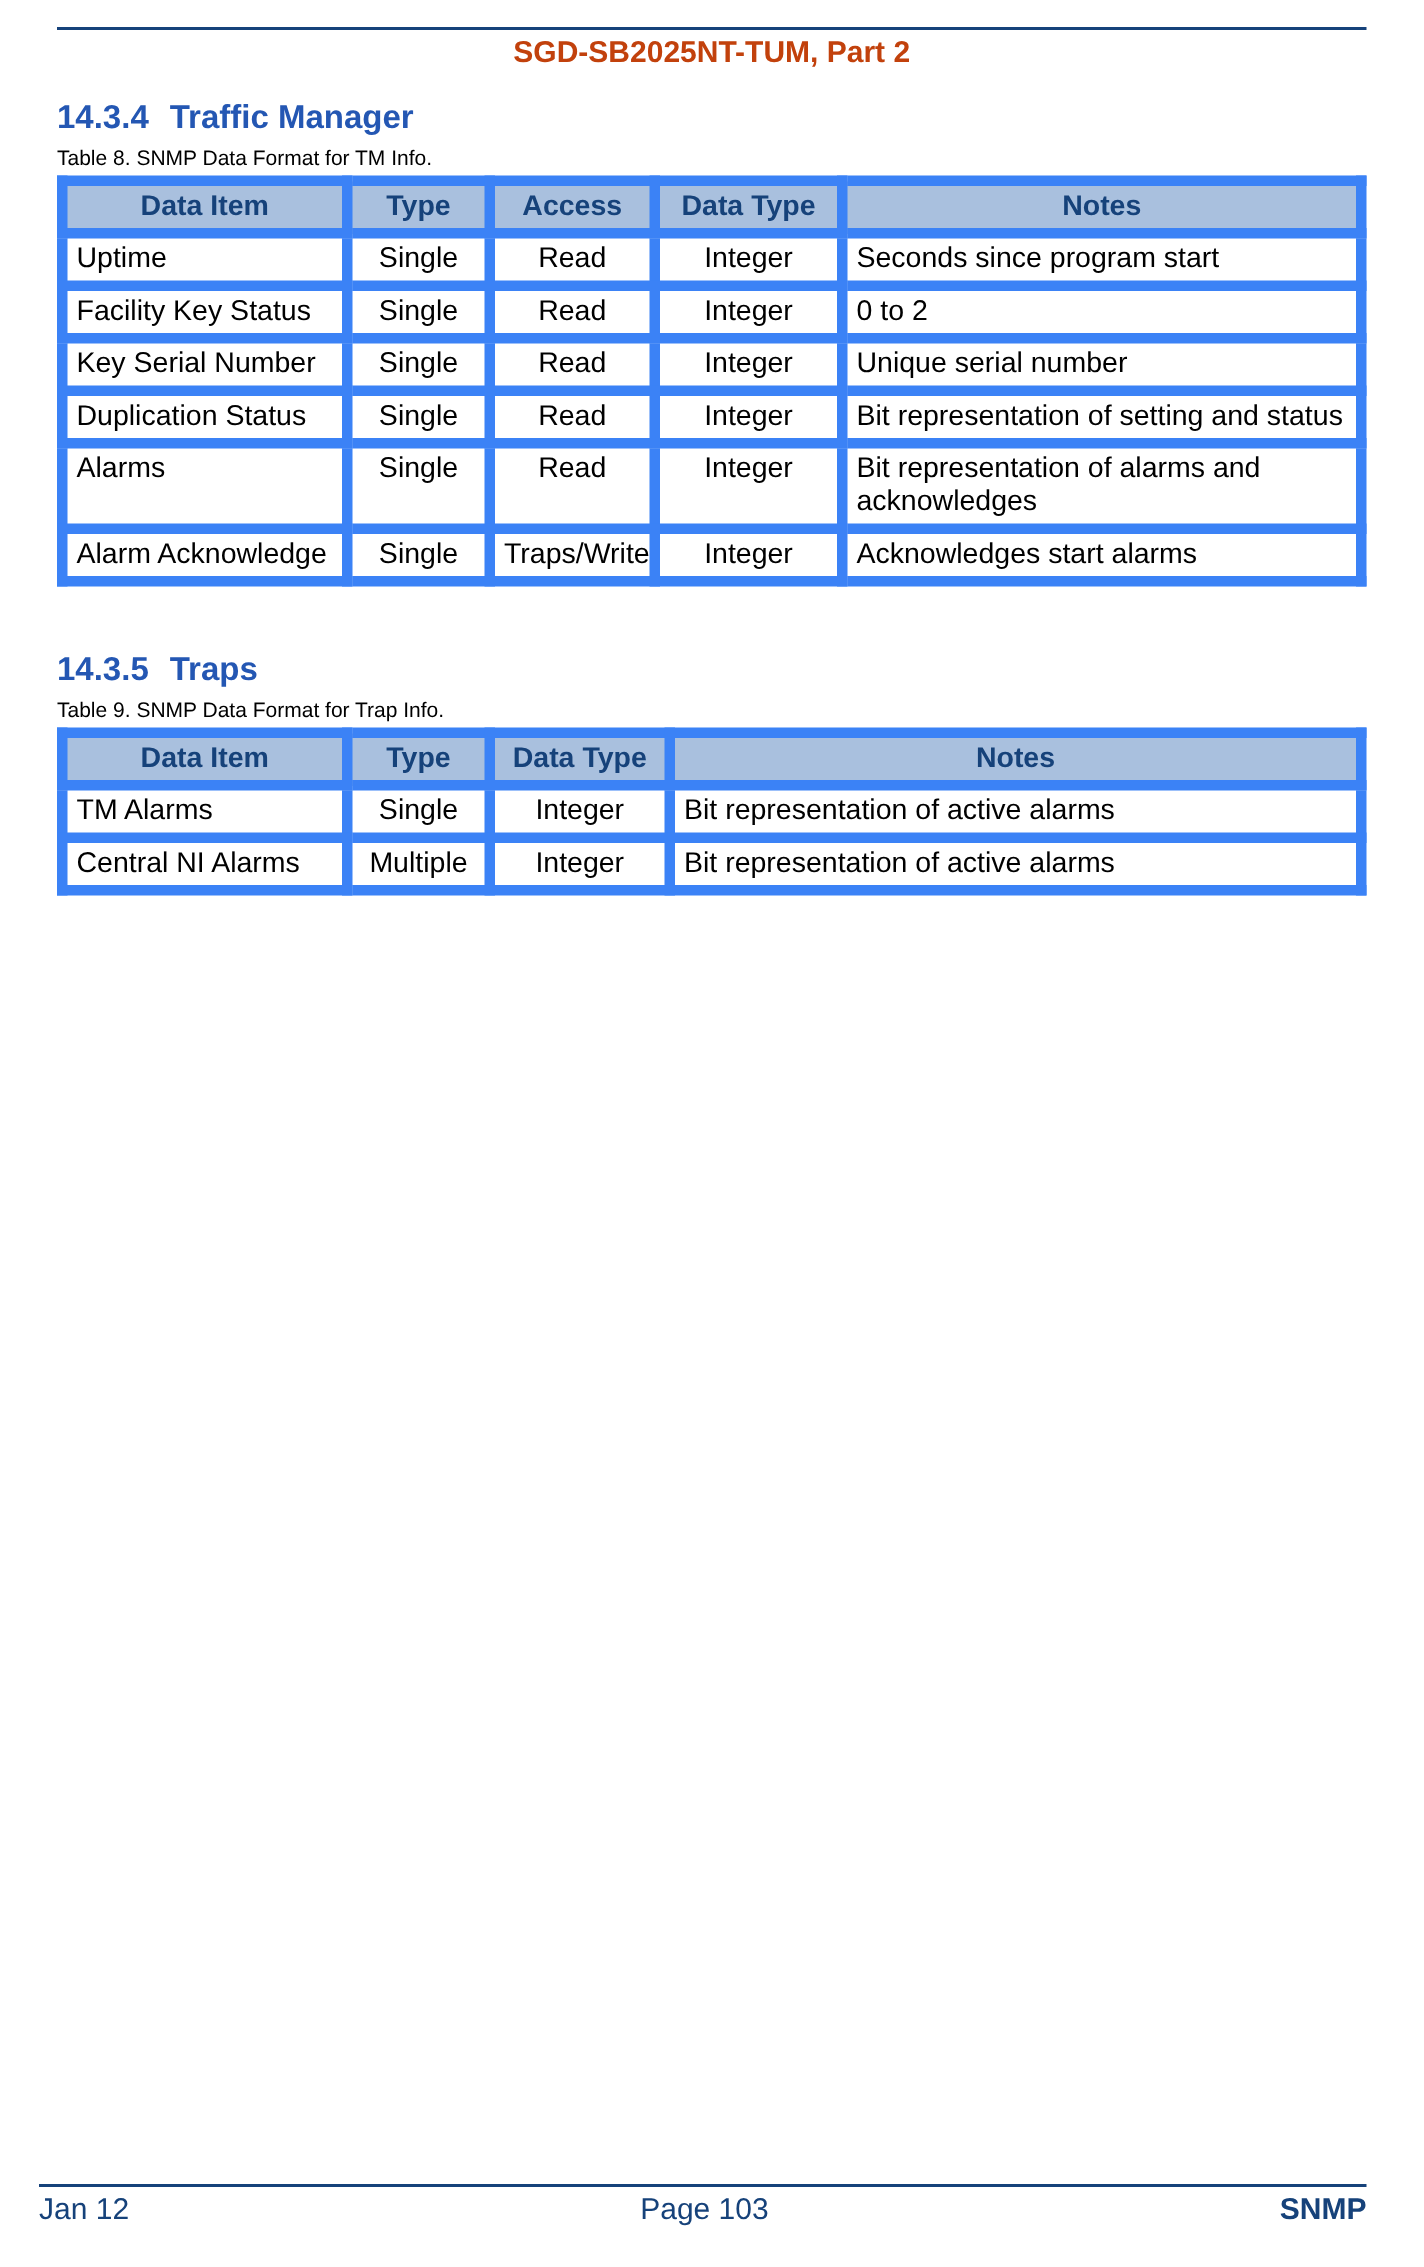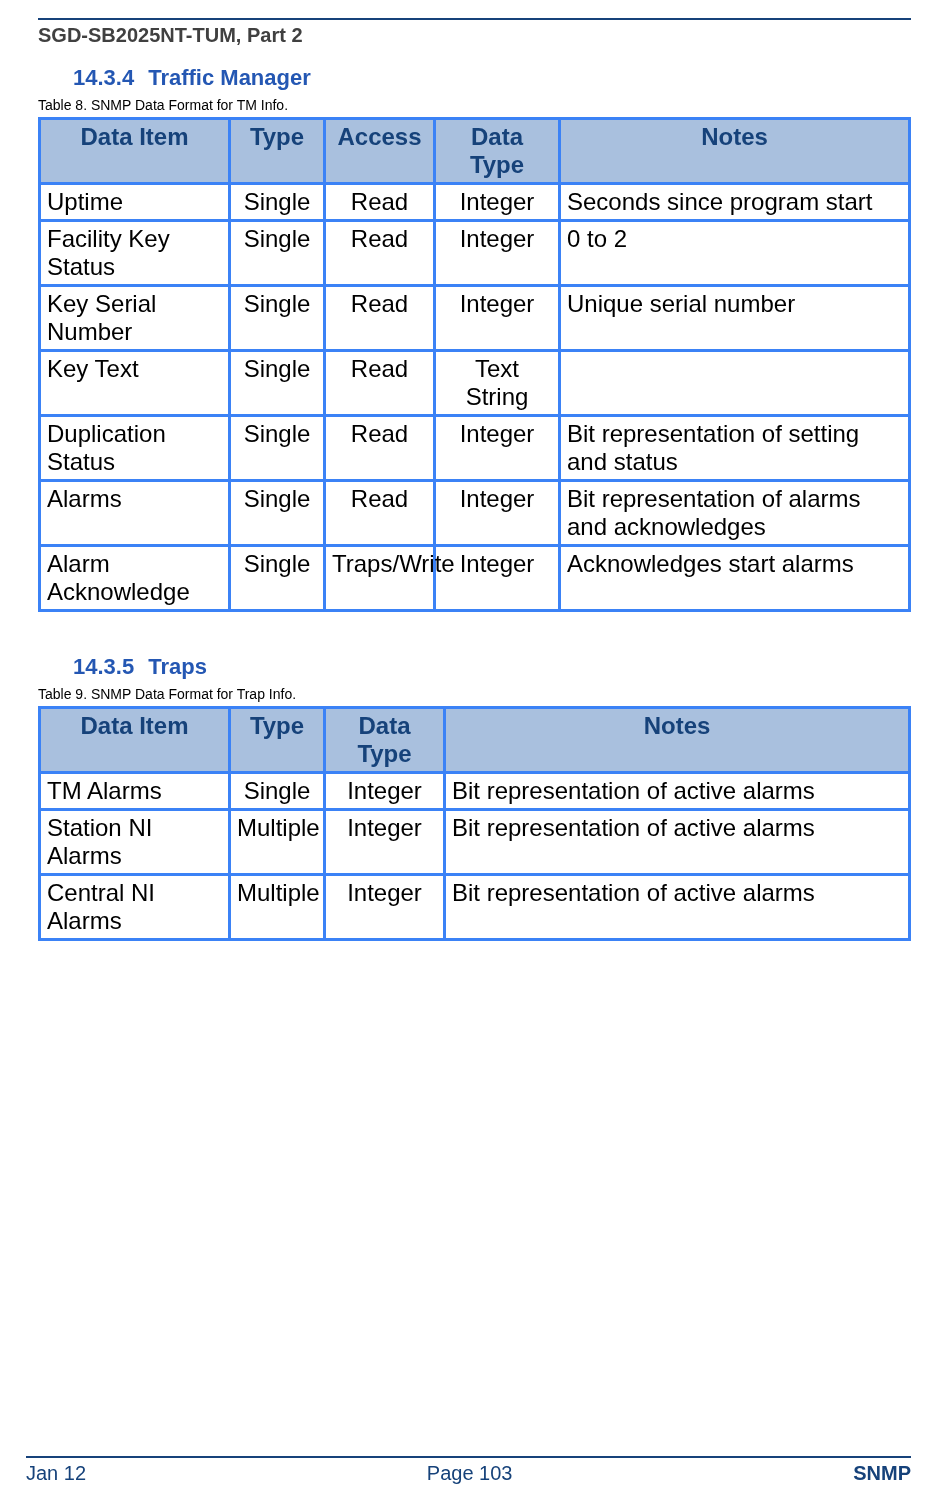--- a/index.html
+++ b/index.html
@@ -14,50 +14,50 @@
   }
   .page {
     padding: 0 38px;
     box-sizing: border-box;
   }
   .top-rule {
     border-top: 2.5px solid #16427a;
     margin-top: 18px;
   }
   .header-row {
-    text-align: left;
+    text-align: center;
     font-weight: bold;
-    color: #404040;
+    color: #c2410c;
     font-size: 20px;
     padding-top: 4px;
     padding-bottom: 4px;
   }
   .section-heading {
     color: #2457b3;
     font-weight: bold;
     font-size: 22px;
     margin-top: 14px;
     margin-bottom: 6px;
   }
-  .section-number { margin-right: 14px; margin-left: 35px; }
+  .section-number { margin-right: 14px; }
   .table-caption {
     font-weight: normal;
     font-size: 14px;
     margin-bottom: 4px;
   }
   table.data {
     border-collapse: collapse;
     width: 100%;
     table-layout: fixed;
     border: 1.5px solid #16427a;
   }
   table.data th, table.data td {
-    border: 3px solid #3b82f6;
+    border: 7px solid #3b82f6;
     padding: 3px 6px;
-    font-size: 24px;
+    font-size: 19px;
     vertical-align: top;
   }
   table.data th {
     background: #a9c0de;
     color: #16427a;
     font-weight: bold;
     text-align: center;
   }
   table.data td.center { text-align: center; }
   .block2 { margin-top: 42px; }
@@ -121,27 +121,20 @@
         <td class="center">Read</td>
         <td class="center">Integer</td>
         <td>0 to 2</td>
       </tr>
         <tr class="">
         <td>Key Serial Number</td>
         <td class="center">Single</td>
         <td class="center">Read</td>
         <td class="center">Integer</td>
         <td>Unique serial number</td>
-      </tr>
-        <tr class="">
-        <td>Key Text</td>
-        <td class="center">Single</td>
-        <td class="center">Read</td>
-        <td class="center">Text String</td>
-        <td></td>
       </tr>
         <tr class="">
         <td>Duplication Status</td>
         <td class="center">Single</td>
         <td class="center">Read</td>
         <td class="center">Integer</td>
         <td>Bit representation of setting and status</td>
       </tr>
         <tr class="">
         <td>Alarms</td>
@@ -183,26 +176,20 @@
       </thead>
       <tbody id="tbody2">
 
       <tr class="">
           <td>TM Alarms</td>
           <td class="center">Single</td>
           <td class="center">Integer</td>
           <td>Bit representation of active alarms</td>
         </tr>
           <tr class="">
-          <td>Station NI Alarms</td>
-          <td class="center">Multiple</td>
-          <td class="center">Integer</td>
-          <td>Bit representation of active alarms</td>
-        </tr>
-          <tr class="">
           <td>Central NI Alarms</td>
           <td class="center">Multiple</td>
           <td class="center">Integer</td>
           <td>Bit representation of active alarms</td>
         </tr>
         </tbody>
     </table>
   </div>
 </div>
 

